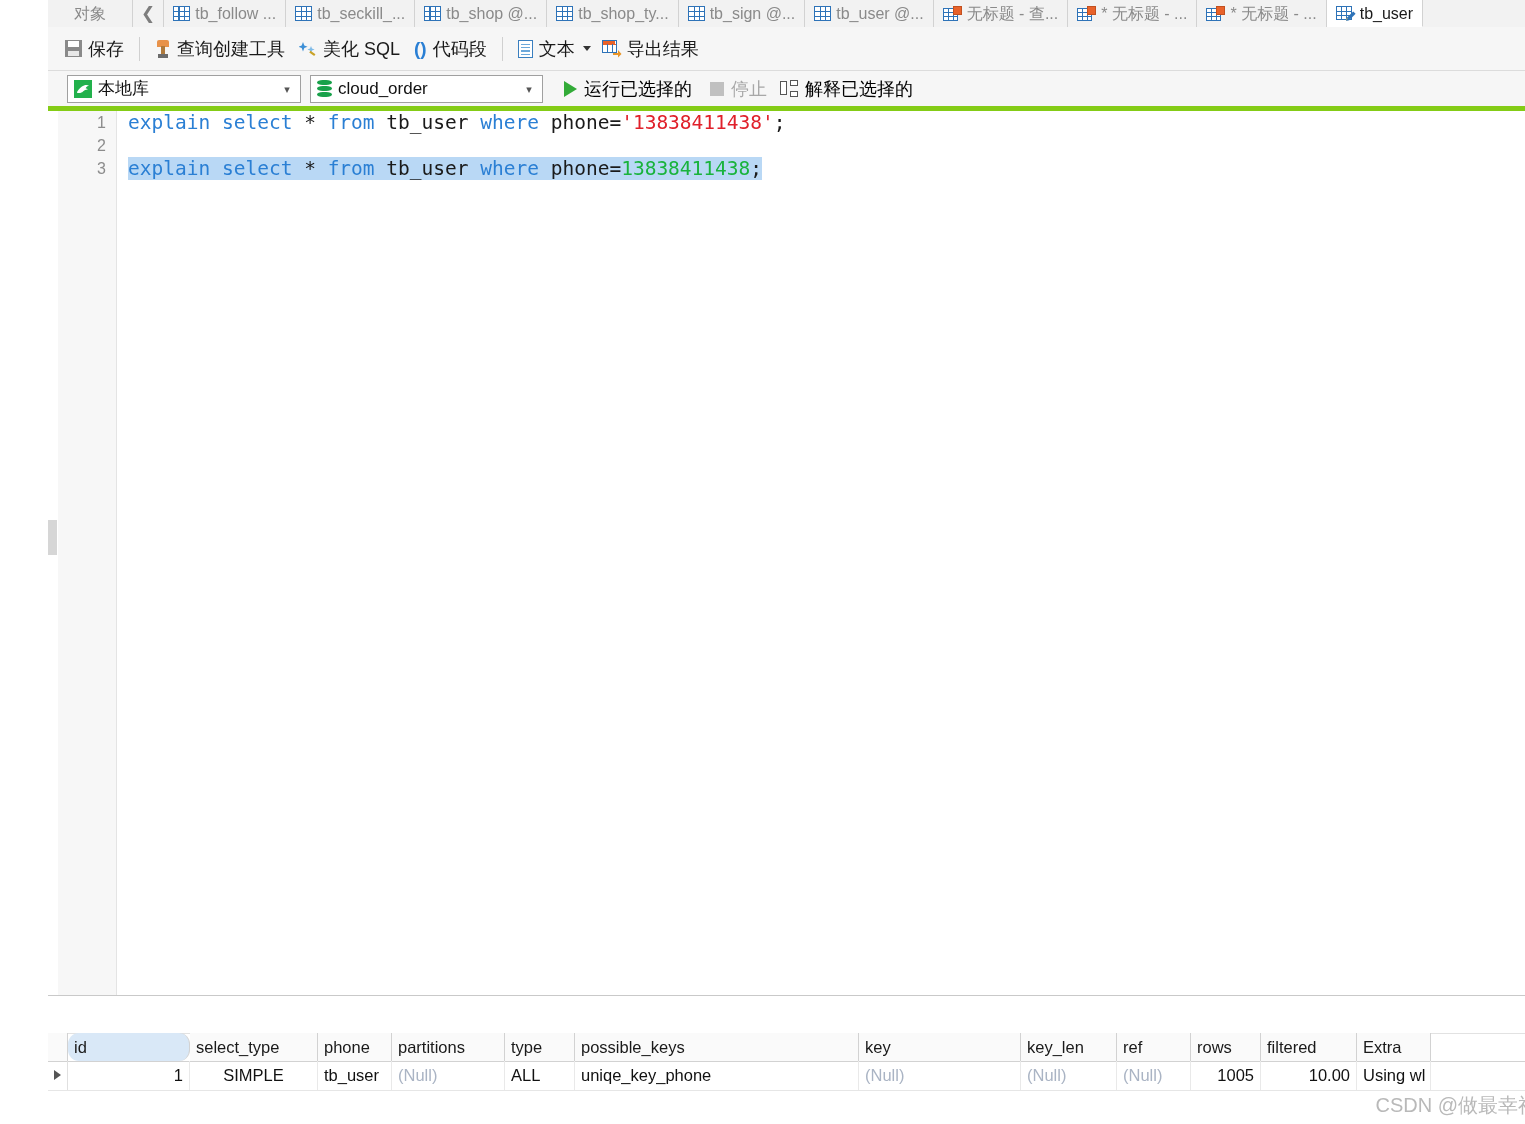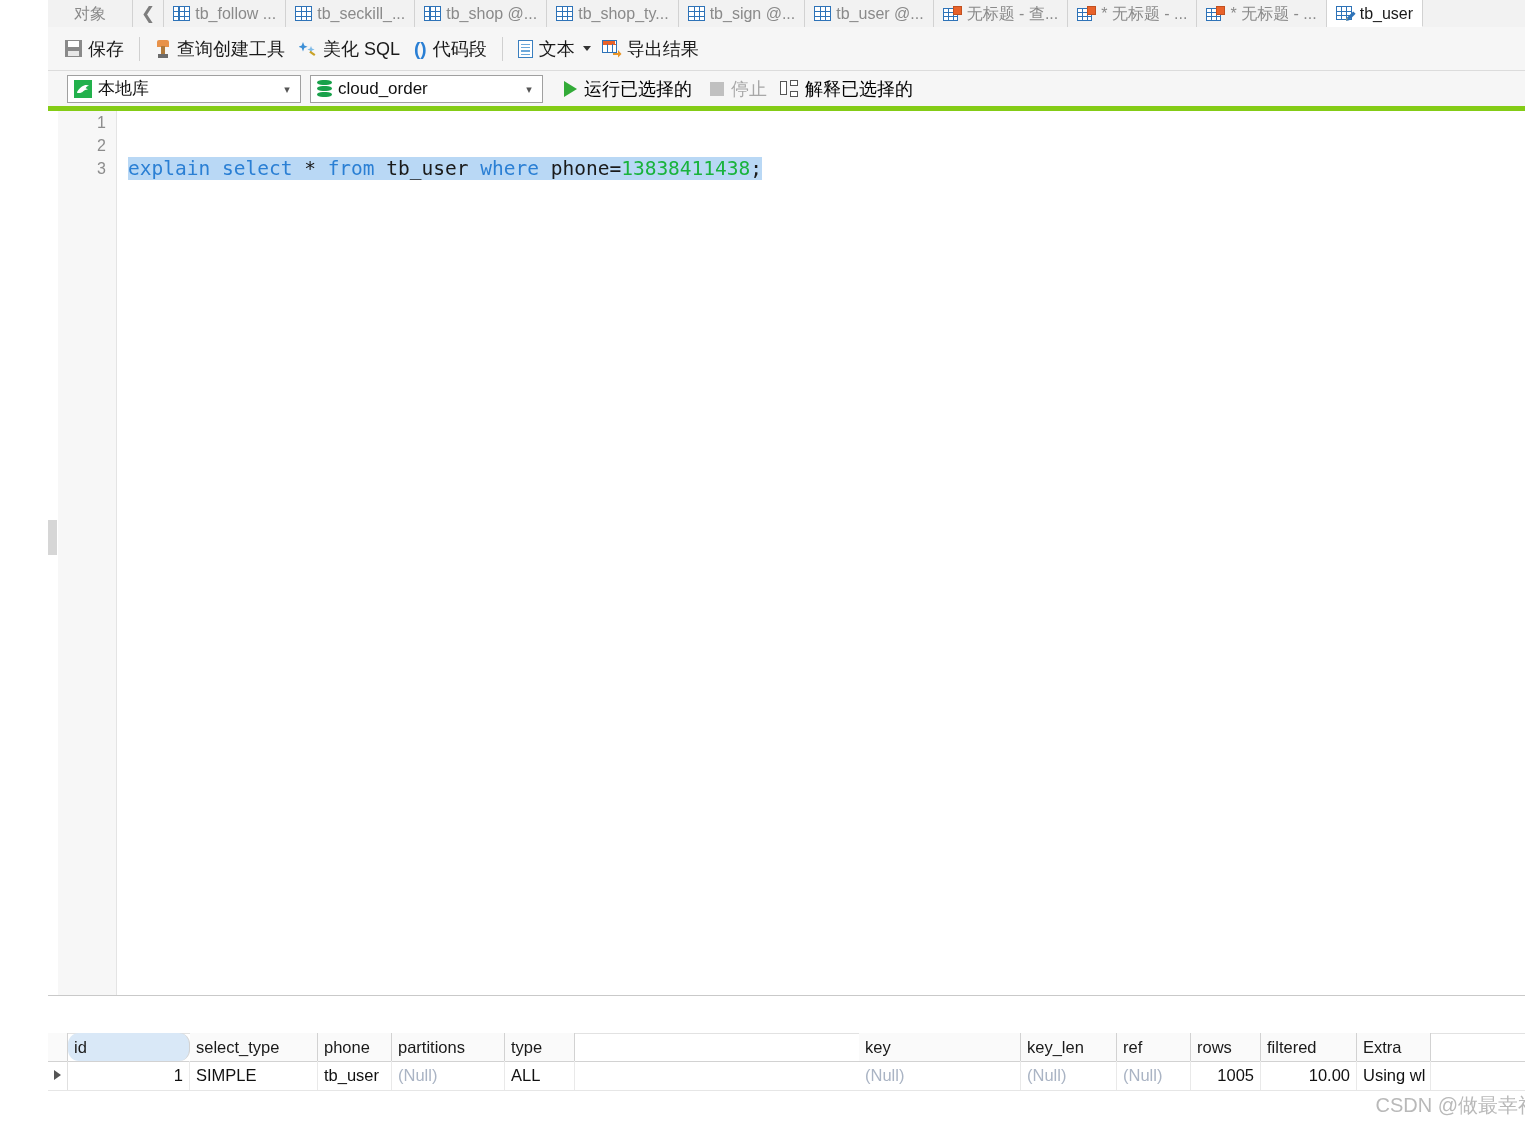--- a/index.html
+++ b/index.html
@@ -610,50 +610,52 @@
       </span>
       <span>解释已选择的</span>
     </div>
   </div>
 
   <div class="editor">
     <div class="gutter"></div>
     <div class="leftstrip"></div>
     <div class="splitter-handle"></div>
     <div class="code" id="code-host">
-        <div class="cline"><span class="lnum">1</span></div>
+        <div class="cline"><span class="lnum">1</span><span class="ctext"><span class="kw">explain</span><span class="plain"> </span><span class="kw">select</span><span class="plain"> * </span><span class="kw">from</span><span class="plain"> tb_user </span><span class="kw">where</span><span class="plain"> phone=</span><span class="str">'13838411438'</span><span class="plain">;</span></span></div>
         <div class="cline"><span class="lnum">2</span><span class="ctext"></span></div>
         <div class="cline"><span class="lnum">3</span><span class="ctext sel"><span class="kw">explain</span><span class="plain"> </span><span class="kw">select</span><span class="plain"> * </span><span class="kw">from</span><span class="plain"> tb_user </span><span class="kw">where</span><span class="plain"> phone=</span><span class="num">13838411438</span><span class="plain">;</span></span></div>
       </div>
   </div>
 
   <div class="respanel">
     <div class="grid">
       <div class="ghead-rule"></div>
       <div class="ghead" id="ghead-host">
         <div class="corner"></div>
       <div class="cell sel-col" style="left: 20px; width: 122px;">id</div>
           <div class="cell" style="left: 142px; width: 128px;">select_type</div>
           <div class="cell" style="left: 270px; width: 74px;">phone</div>
           <div class="cell" style="left: 344px; width: 113px;">partitions</div>
           <div class="cell" style="left: 457px; width: 70px;">type</div>
+          <div class="cell" style="left: 527px; width: 284px;">possible_keys</div>
           <div class="cell" style="left: 811px; width: 162px;">key</div>
           <div class="cell" style="left: 973px; width: 96px;">key_len</div>
           <div class="cell" style="left: 1069px; width: 74px;">ref</div>
           <div class="cell" style="left: 1143px; width: 70px;">rows</div>
           <div class="cell" style="left: 1213px; width: 96px;">filtered</div>
           <div class="cell" style="left: 1309px; width: 74px;">Extra</div>
         </div>
       <div class="grow" id="grow-host">
         <div class="rowmark"></div>
       <div class="cell ralign" style="left: 20px; width: 122px;">1</div>
-          <div class="cell" style="left: 142px; width: 128px;">SIMPLE</div>
+          <div class="cell" style="left: 142px; width: 128px; text-align: center;">SIMPLE</div>
           <div class="cell" style="left: 270px; width: 74px;">tb_user</div>
           <div class="cell null" style="left: 344px; width: 113px;">(Null)</div>
           <div class="cell" style="left: 457px; width: 70px;">ALL</div>
+          <div class="cell" style="left: 527px; width: 284px;">uniqe_key_phone</div>
           <div class="cell null" style="left: 811px; width: 162px;">(Null)</div>
           <div class="cell null" style="left: 973px; width: 96px;">(Null)</div>
           <div class="cell null" style="left: 1069px; width: 74px;">(Null)</div>
           <div class="cell ralign" style="left: 1143px; width: 70px;">1005</div>
           <div class="cell ralign" style="left: 1213px; width: 96px;">10.00</div>
           <div class="cell" style="left: 1309px; width: 74px;">Using wl</div>
         </div>
     </div>
     <div class="watermark">CSDN @做最幸福的</div>
   </div>

